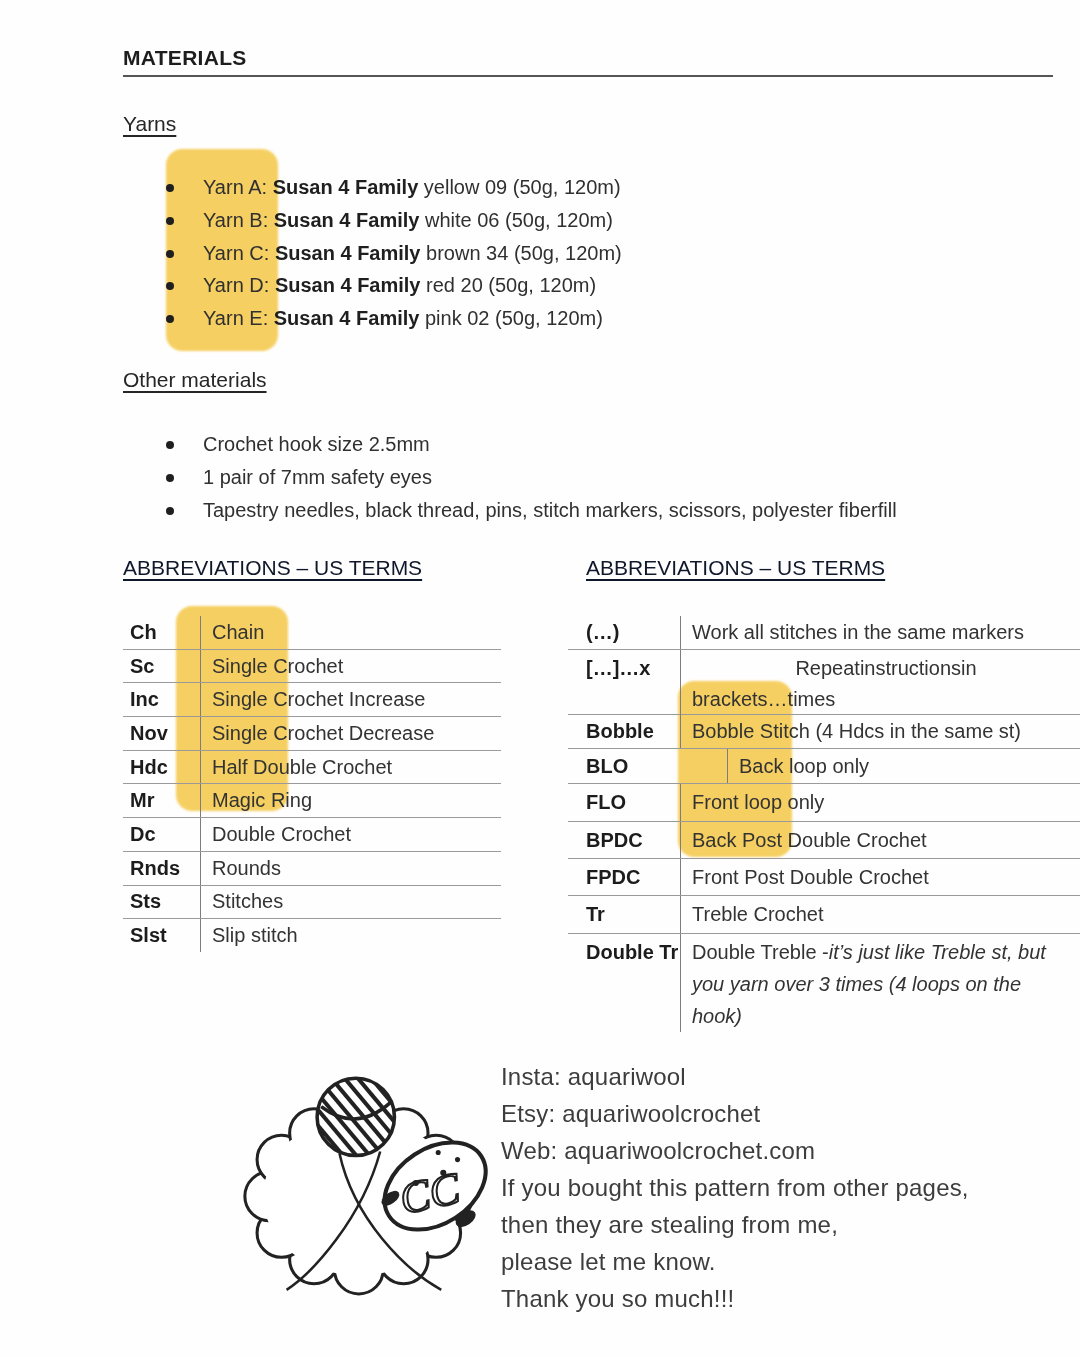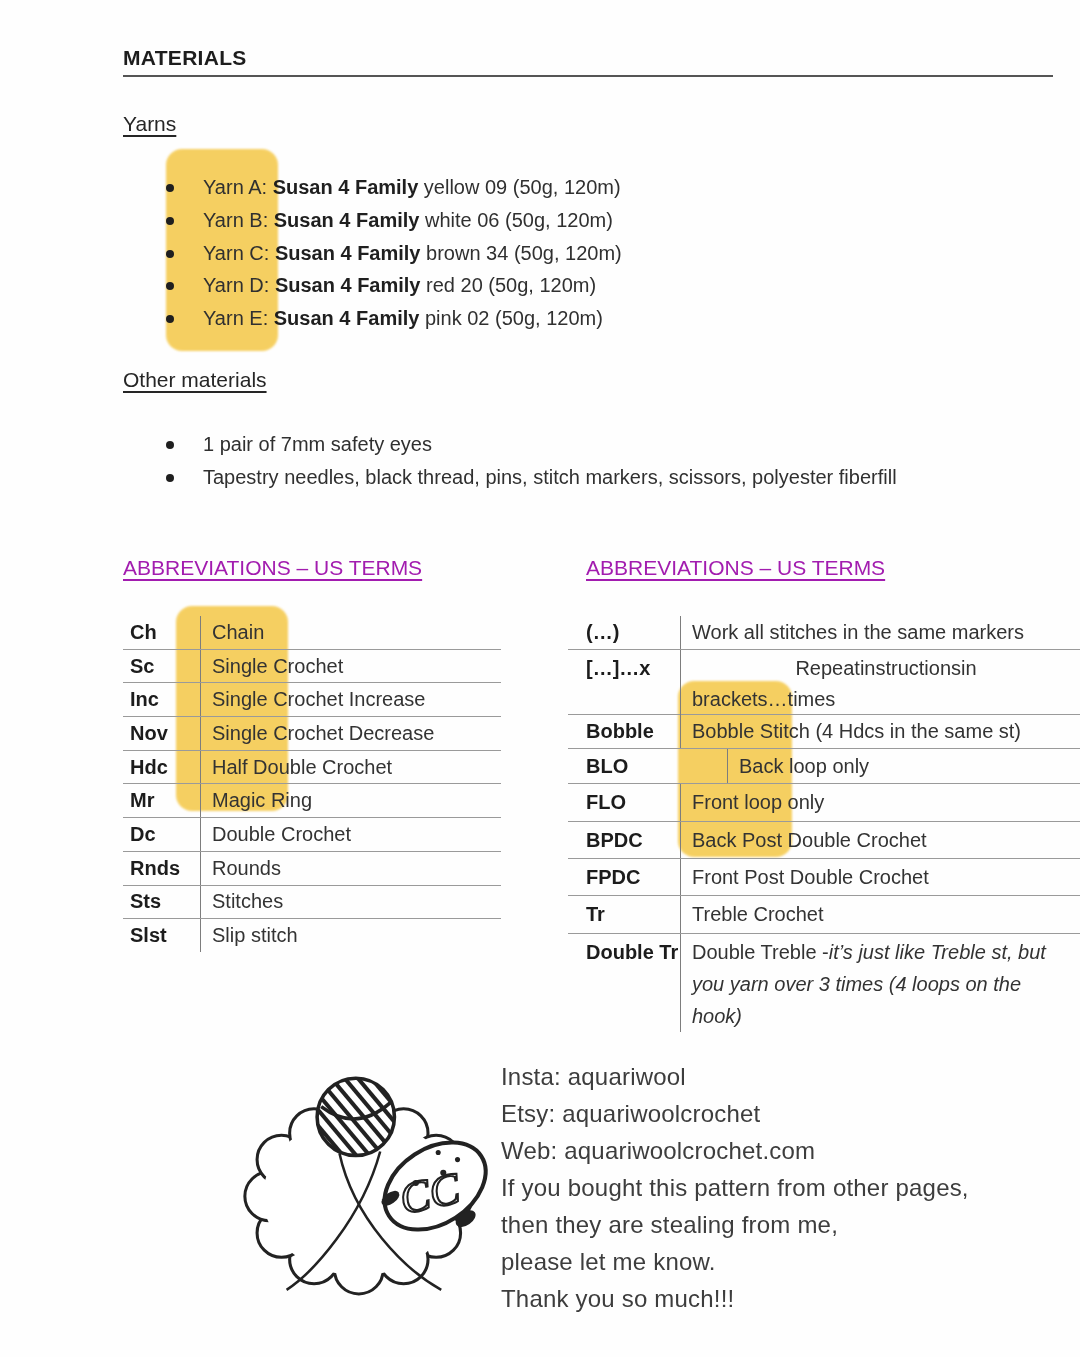--- a/index.html
+++ b/index.html
@@ -18,21 +18,21 @@
   .yarns-head{left:75px;top:112px;}
   .other-head{left:75px;top:368px;}
 
   ul.doclist{list-style:none;margin:0;padding:0;position:absolute;left:75px;font-size:20px;color:#303030;}
   ul.doclist li{position:relative;padding-left:80px;line-height:32.8px;}
   ul.doclist li::before{content:"";position:absolute;left:43px;top:13px;width:8px;height:8px;border-radius:50%;background:#1f1f1f;}
   .yarn-list{top:171px;}
   .other-list{top:428px;}
   .b{font-weight:700;color:#1f1f1f;}
 
-  .abbr-head{font-size:21px;color:#a21caf;text-decoration:underline;text-underline-offset:4px;text-decoration-thickness:1.5px;position:absolute;top:556px;}
+  .abbr-head{font-size:21px;color:#0f172a;text-decoration:underline;text-underline-offset:4px;text-decoration-thickness:1.5px;position:absolute;top:556px;}
   .abbr-head.left{left:75px;}
   .abbr-head.right{left:538px;}
 
   .tbl{position:absolute;top:616px;font-size:20px;}
   .tbl.left{left:75px;width:378px;}
   .tbl.right{left:520px;width:512px;}
   .trow{display:grid;border-bottom:1px solid #9a9a9a;}
   .tbl.left  .trow{grid-template-columns:77px 1fr;height:32.7px;}
   .tbl.right .trow{grid-template-columns:112px 1fr;}
   .trow.last{border-bottom:none;}
@@ -70,20 +70,21 @@
       <li><span>Yarn A: </span><span class="b">Susan 4 Family</span><span> yellow 09 (50g, 120m)</span></li>
       <li><span>Yarn B: </span><span class="b">Susan 4 Family</span><span> white 06 (50g, 120m)</span></li>
       <li><span>Yarn C: </span><span class="b">Susan 4 Family</span><span> brown 34 (50g, 120m)</span></li>
       <li><span>Yarn D: </span><span class="b">Susan 4 Family</span><span> red 20 (50g, 120m)</span></li>
       <li><span>Yarn E: </span><span class="b">Susan 4 Family</span><span> pink 02 (50g, 120m)</span></li>
     </ul>
 
     <div class="section-head other-head">Other materials</div>
 
     <ul class="doclist other-list">
+      <li>Crochet hook size 2.5mm</li>
       <li>1 pair of 7mm safety eyes</li>
       <li>Tapestry needles, black thread, pins, stitch markers, scissors, polyester fiberfill</li>
     </ul>
 
     <div class="abbr-head left">ABBREVIATIONS – US TERMS</div>
     <div class="abbr-head right">ABBREVIATIONS – US TERMS</div>
 
     <div class="tbl left">
       <div class="trow">
           <div class="c1">Ch</div>

